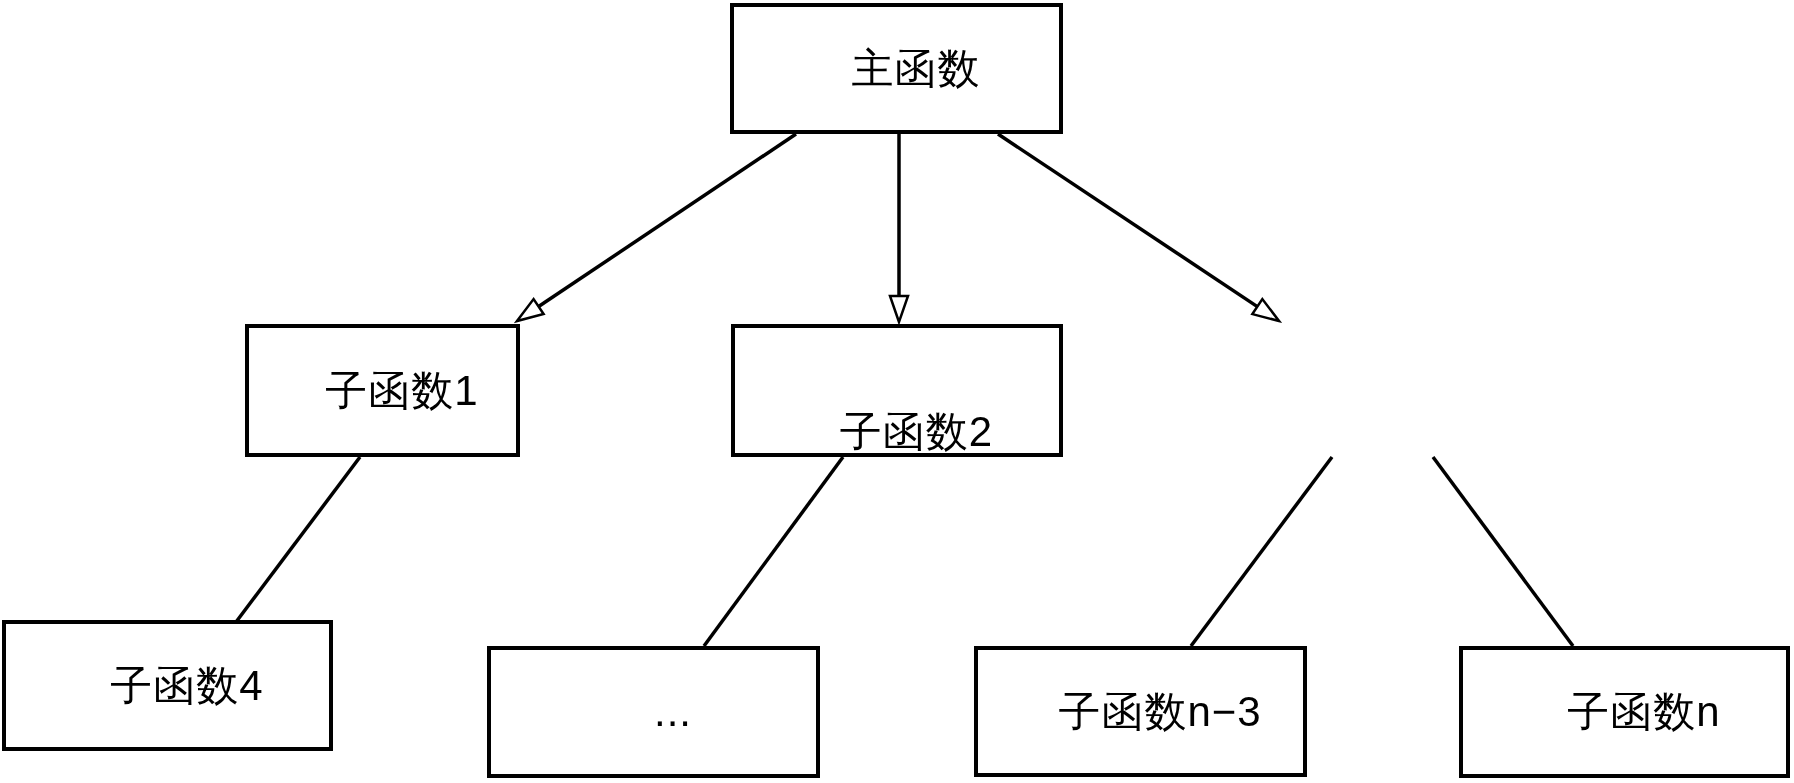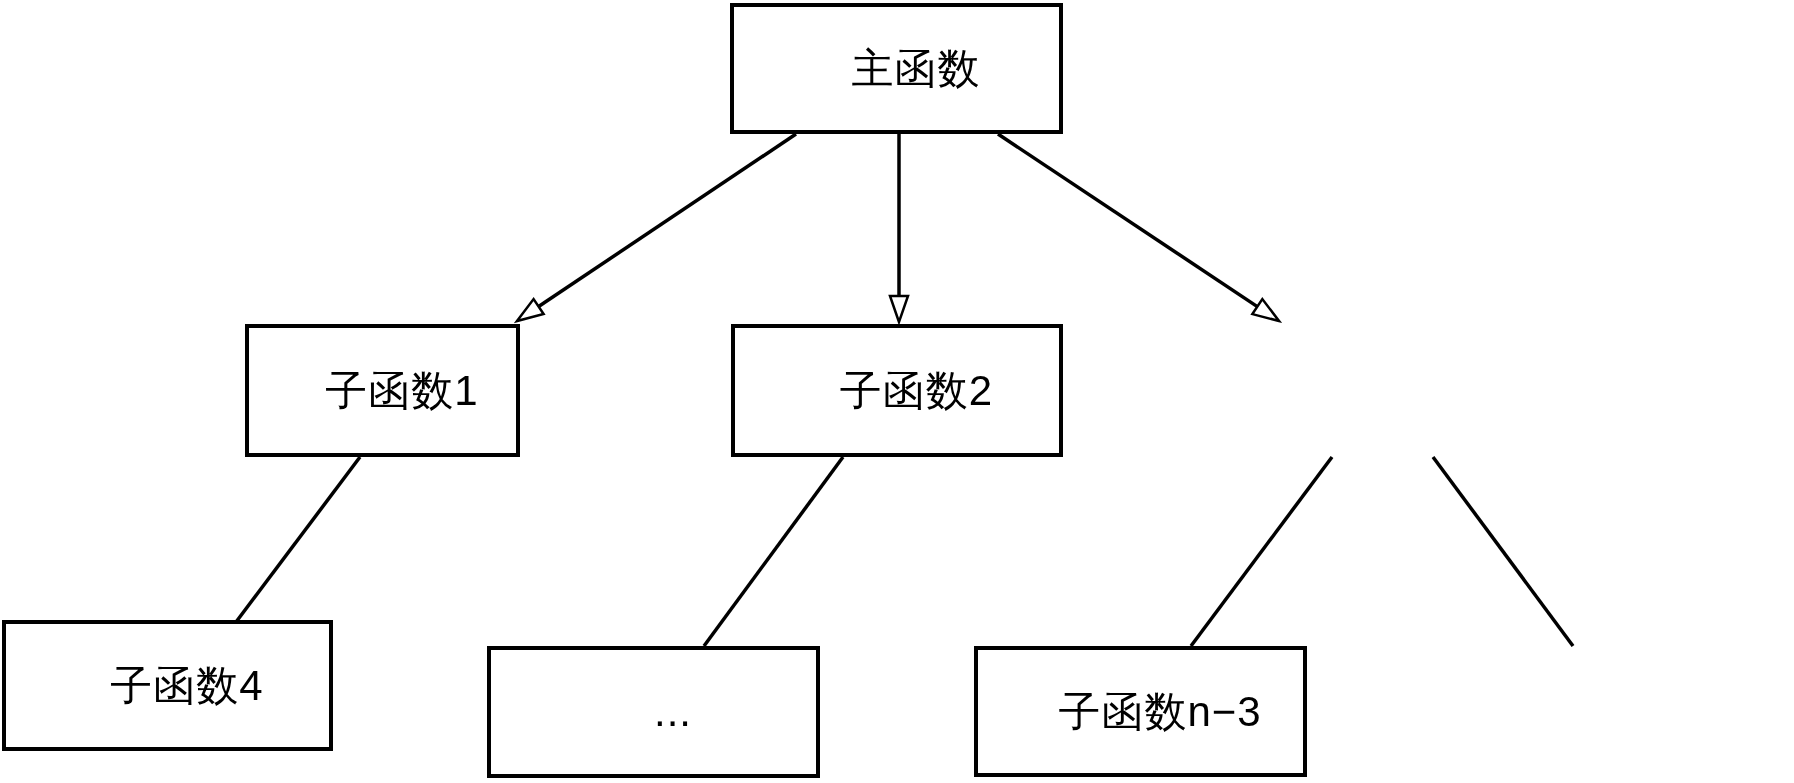--- a/index.html
+++ b/index.html
@@ -58,31 +58,34 @@
     </svg>
 
   <div class="node" style="left: 730px; top: 3px; width: 333px; height: 131px; border: 4px solid rgb(0, 0, 0);">
     <span class="node-label">主函数</span>
   </div>
 
   <div class="node" style="left: 245px; top: 324px; width: 275px; height: 133px; border: 4px solid rgb(0, 0, 0);">
     <span class="node-label">子函数1</span>
   </div>
 
-  <div class="node" style="left: 731px; top: 324px; width: 332px; height: 133px; border: 4px solid rgb(0, 0, 0);">
+  <div class="node" style="left: 731px; top: 324px; width: 332px; height: 133px; border: 4px solid rgb(0, 0, 0); align-items: flex-end;">
     <span class="node-label">子函数2</span>
   </div>
 
 
   <div class="node" style="left: 2px; top: 620px; width: 331px; height: 131px; border: 4px solid rgb(0, 0, 0);">
     <span class="node-label">子函数4</span>
   </div>
 
   <div class="node" style="left: 487px; top: 646px; width: 333px; height: 132px; border: 4px solid rgb(0, 0, 0);">
     <span class="node-label">...</span>
   </div>
 
   <div class="node" style="left: 974px; top: 646px; width: 333px; height: 131px; border: 4px solid rgb(0, 0, 0);">
     <span class="node-label">子函数n−3</span>
   </div>
 
+  <div class="node" style="left: 1459px; top: 646px; width: 331px; height: 132px; border: 4px solid rgb(0, 0, 0);">
+    <span class="node-label">子函数n</span>
+  </div>
 
 </div>
 
 </body></html>

